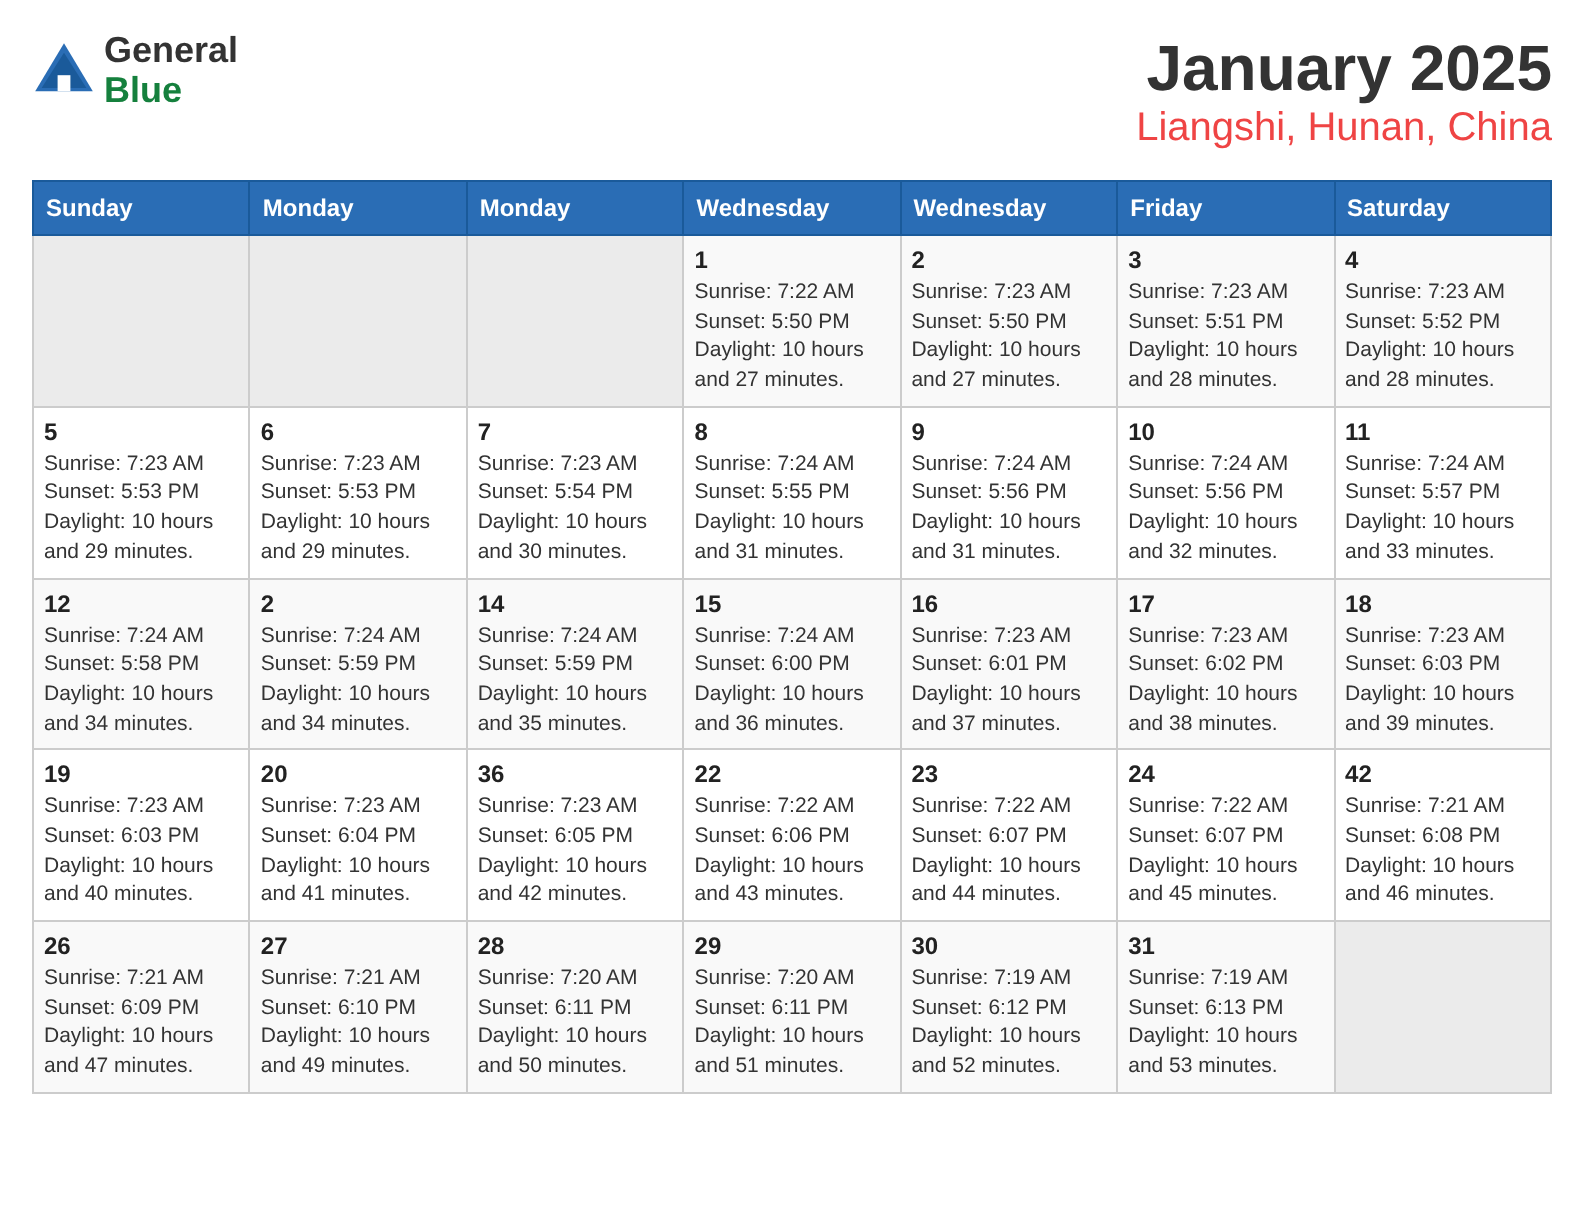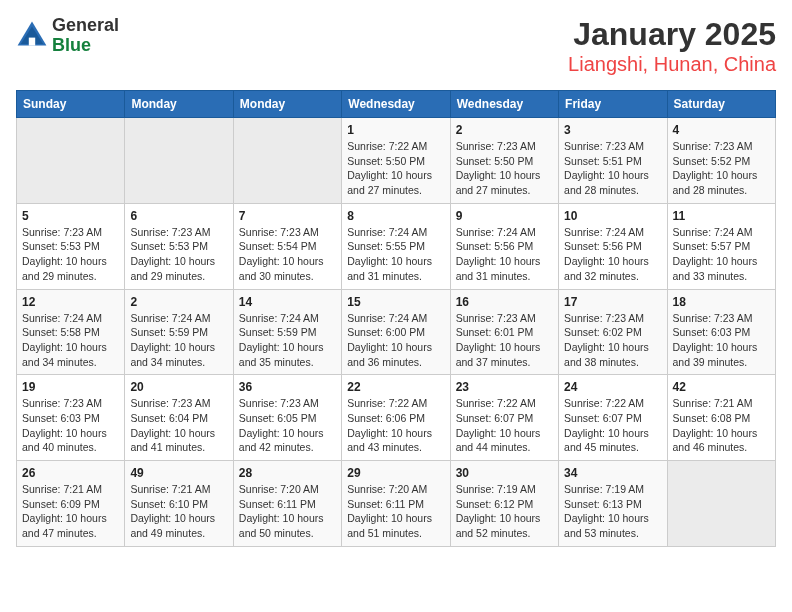--- a/index.html
+++ b/index.html
@@ -285,21 +285,21 @@
         </td>
       </tr>
       <tr>
         <td>
           <span class="day-num">26</span>
           <div class="day-detail" style="white-space: pre-line;">Sunrise: 7:21 AM
 Sunset: 6:09 PM
 Daylight: 10 hours and 47 minutes.</div>
         </td>
         <td>
-          <span class="day-num">49</span>
+          <span class="day-num">27</span>
           <div class="day-detail" style="white-space: pre-line;">Sunrise: 7:21 AM
 Sunset: 6:10 PM
 Daylight: 10 hours and 49 minutes.</div>
         </td>
         <td>
           <span class="day-num">28</span>
           <div class="day-detail" style="white-space: pre-line;">Sunrise: 7:20 AM
 Sunset: 6:11 PM
 Daylight: 10 hours and 50 minutes.</div>
         </td>
@@ -309,21 +309,21 @@
 Sunset: 6:11 PM
 Daylight: 10 hours and 51 minutes.</div>
         </td>
         <td>
           <span class="day-num">30</span>
           <div class="day-detail" style="white-space: pre-line;">Sunrise: 7:19 AM
 Sunset: 6:12 PM
 Daylight: 10 hours and 52 minutes.</div>
         </td>
         <td>
-          <span class="day-num">34</span>
+          <span class="day-num">31</span>
           <div class="day-detail" style="white-space: pre-line;">Sunrise: 7:19 AM
 Sunset: 6:13 PM
 Daylight: 10 hours and 53 minutes.</div>
         </td>
         <td class="empty"></td>
       </tr>
     </tbody>
 </table>
 
 </body></html>

